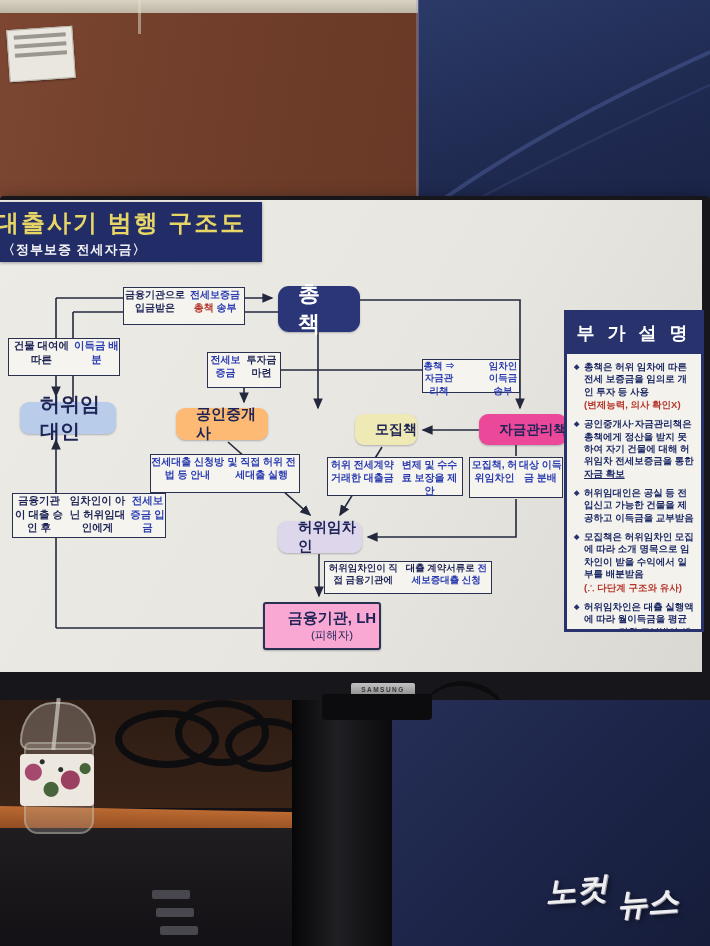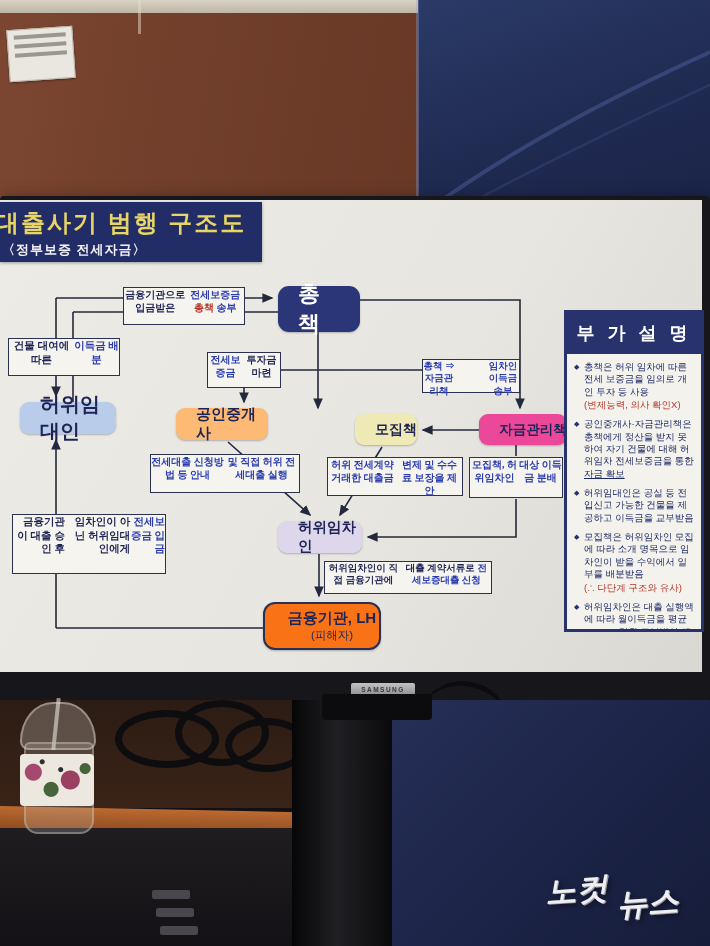--- a/index.html
+++ b/index.html
@@ -36,31 +36,31 @@
   .banner .t{display:block;margin-left:-5px;font-size:24px;font-weight:bold;color:#e7d666;
       letter-spacing:2px;white-space:nowrap;}
   .banner .s{display:block;margin-left:2px;margin-top:2px;font-size:13px;font-weight:bold;
       letter-spacing:1px;color:#f2f2f6;white-space:nowrap;}
 
   .lblbox{background:#f5f4ef;border:1.5px solid #2a3150;text-align:center;font-weight:bold;
       color:#1e2455;display:flex;justify-content:center;line-height:1.3;
       box-sizing:border-box;z-index:3;}
   .node{border-radius:9px;display:flex;flex-direction:column;align-items:center;justify-content:center;
       font-weight:bold;color:#1e2455;box-shadow:0 1px 2px rgba(70,70,90,.35);z-index:3;box-sizing:border-box;padding-left:20px;}
-  .blue{color:#2b3db1;font-family:Liberation Serif, serif;} .red{color:#b5352a;} .ul{text-decoration:underline;}
+  .blue{color:#2b3db1;} .red{color:#b5352a;} .ul{text-decoration:underline;}
   .flowsvg{left:0;top:200px;z-index:2;}
 
   
   .panel{left:564px;top:310px;width:140px;height:322px;background:#f3f2ec;
       border:3px solid #28336e;box-sizing:border-box;z-index:3;overflow:hidden;}
   .panel-head{background:#28336e;color:#fff;font-weight:bold;font-size:18px;letter-spacing:4px;
       text-align:center;padding:8px 0 9px 0;}
   .panel-body{padding:7px 7px;}
   .bullet{position:relative;padding-left:10px;margin-bottom:7px;font-size:9.5px;line-height:1.3;
-      font-weight:normal;color:#1e2a66;}
+      font-weight:bold;color:#1e2a66;}
   .bullet .mk{position:absolute;left:0;top:1px;font-size:7px;color:#28336e;}
   .bullet .note{display:block;color:#b5352a;margin-top:1px;}
   .pfoot{left:585px;top:637px;display:flex;align-items:center;gap:4px;z-index:3;}
   .emblem{width:17px;height:17px;border-radius:50%;
       background:radial-gradient(circle at 50% 45%,#f0cf4e 0 30%,#2a3570 31% 72%,#caa836 73% 100%);
       display:flex;align-items:center;justify-content:center;color:#fff;font-size:7px;}
   .pfoot .txt{font-size:12.5px;font-weight:bold;color:#1e2455;}
 
   
   .lowroom{left:0;top:700px;width:710px;height:246px;background:#121014;}
@@ -205,36 +205,36 @@
   <div class="abs lblbox" style="left:327px;top:457px;width:136px;height:39px;font-size:10px;">
     <span class="blue">허위 전세계약 거래한 대출금</span>
     <span class="blue">변제 및 수수료 보장을 제안</span>
   </div>
 
   <div class="abs lblbox" style="left:469px;top:457px;width:94px;height:41px;font-size:10px;">
     <span class="blue">모집책, 허위임차인</span>
     <span class="blue">대상 이득금 분배</span>
   </div>
 
-  <div class="abs lblbox" style="left:12px;top:514px;width:154px;height:60px;font-size:10.5px;text-align:right;">
+  <div class="abs lblbox" style="left:12px;top:493px;width:154px;height:45px;font-size:10.5px;">
     <span>금융기관이 대출 승인 후</span>
     <span>임차인이 아닌 허위임대인에게</span>
     <span class="blue">전세보증금 입금</span>
   </div>
 
   <div class="abs node" style="left:278px;top:521px;width:84px;height:32px;background:#ded7eb;font-size:14.5px;">
     <span>허위임차인</span>
   </div>
 
   <div class="abs lblbox" style="left:324px;top:561px;width:168px;height:33px;font-size:9.5px;">
     <span>허위임차인이 직접 금융기관에</span>
     <span><span>대출 계약서류로 </span><span class="blue">전세보증대출 신청</span></span>
   </div>
 
-  <div class="abs node" style="left:263px;top:602px;width:118px;height:48px;background:#f97316;border:2.5px solid #2a3150;border-radius:12px;">
+  <div class="abs node" style="left:263px;top:602px;width:118px;height:48px;background:#f9a8d4;border:2.5px solid #2a3150;border-radius:3px;">
     <span style="font-size:15px;">금융기관, LH</span>
     <span style="font-size:11.5px;font-weight:normal;">(피해자)</span>
   </div>
 
   <div class="abs panel">
     <div class="panel-head">부 가 설 명</div>
     <div class="panel-body">
       <div class="bullet">
         <span class="mk">◆</span><span>총책은 허위 임차에 따른 전세 보증금을 임의로 개인 투자 등 사용</span>
         <span class="note">(변제능력, 의사 확인X)</span>

